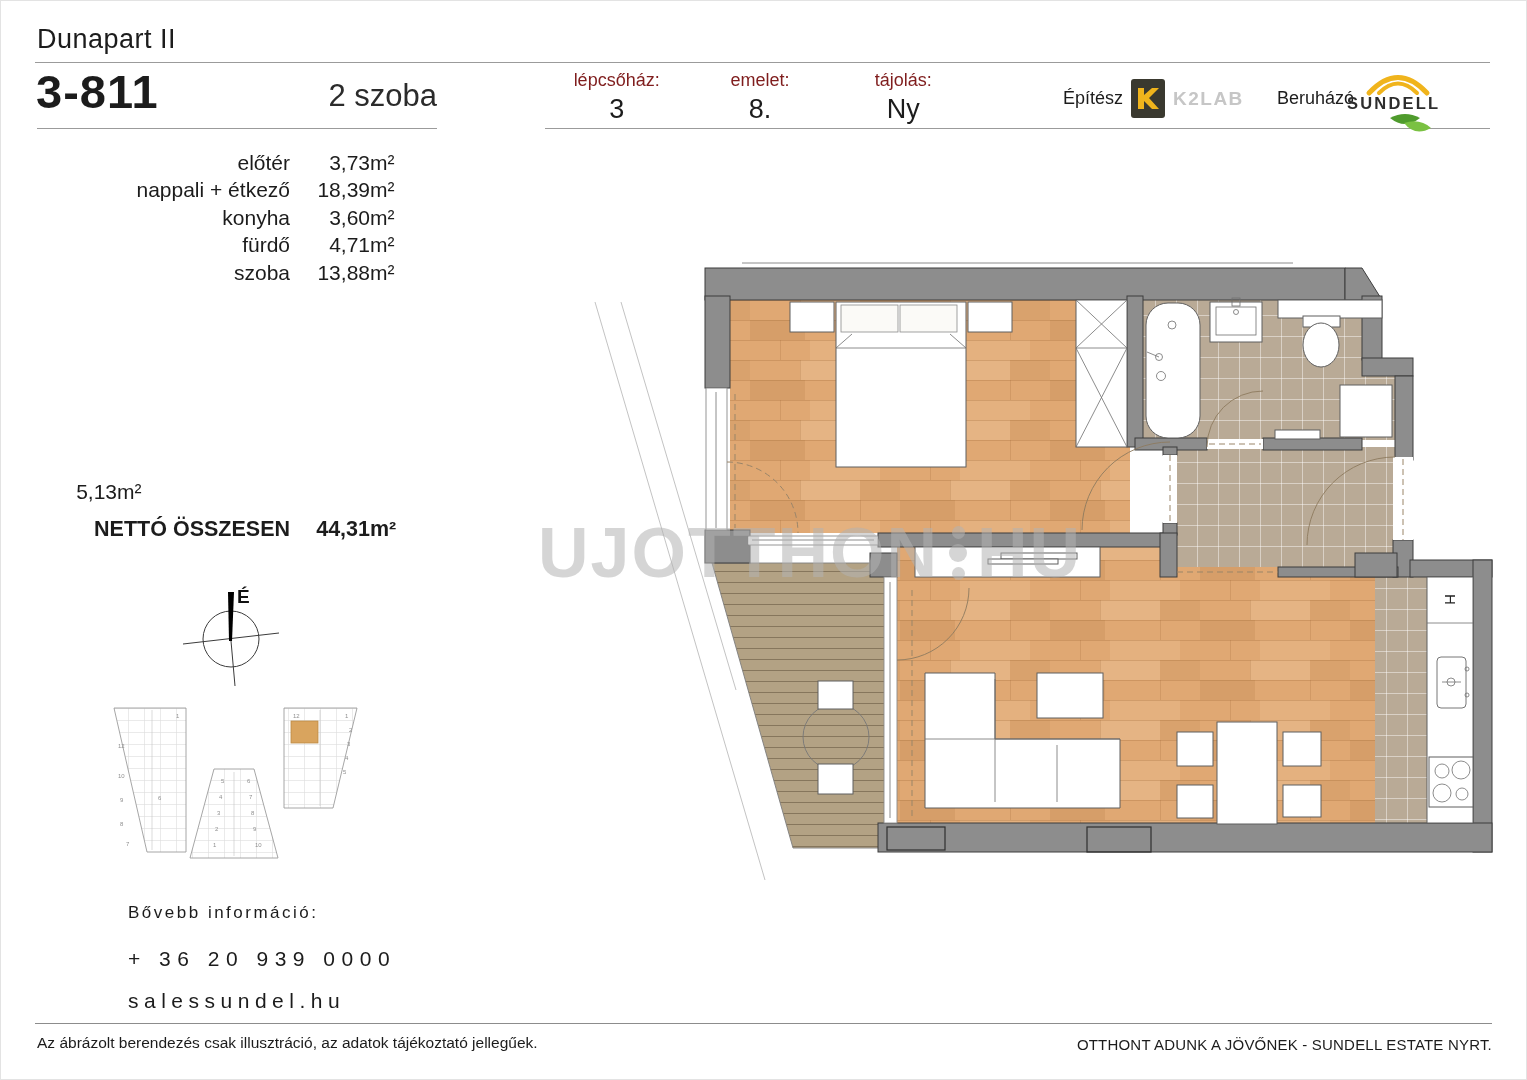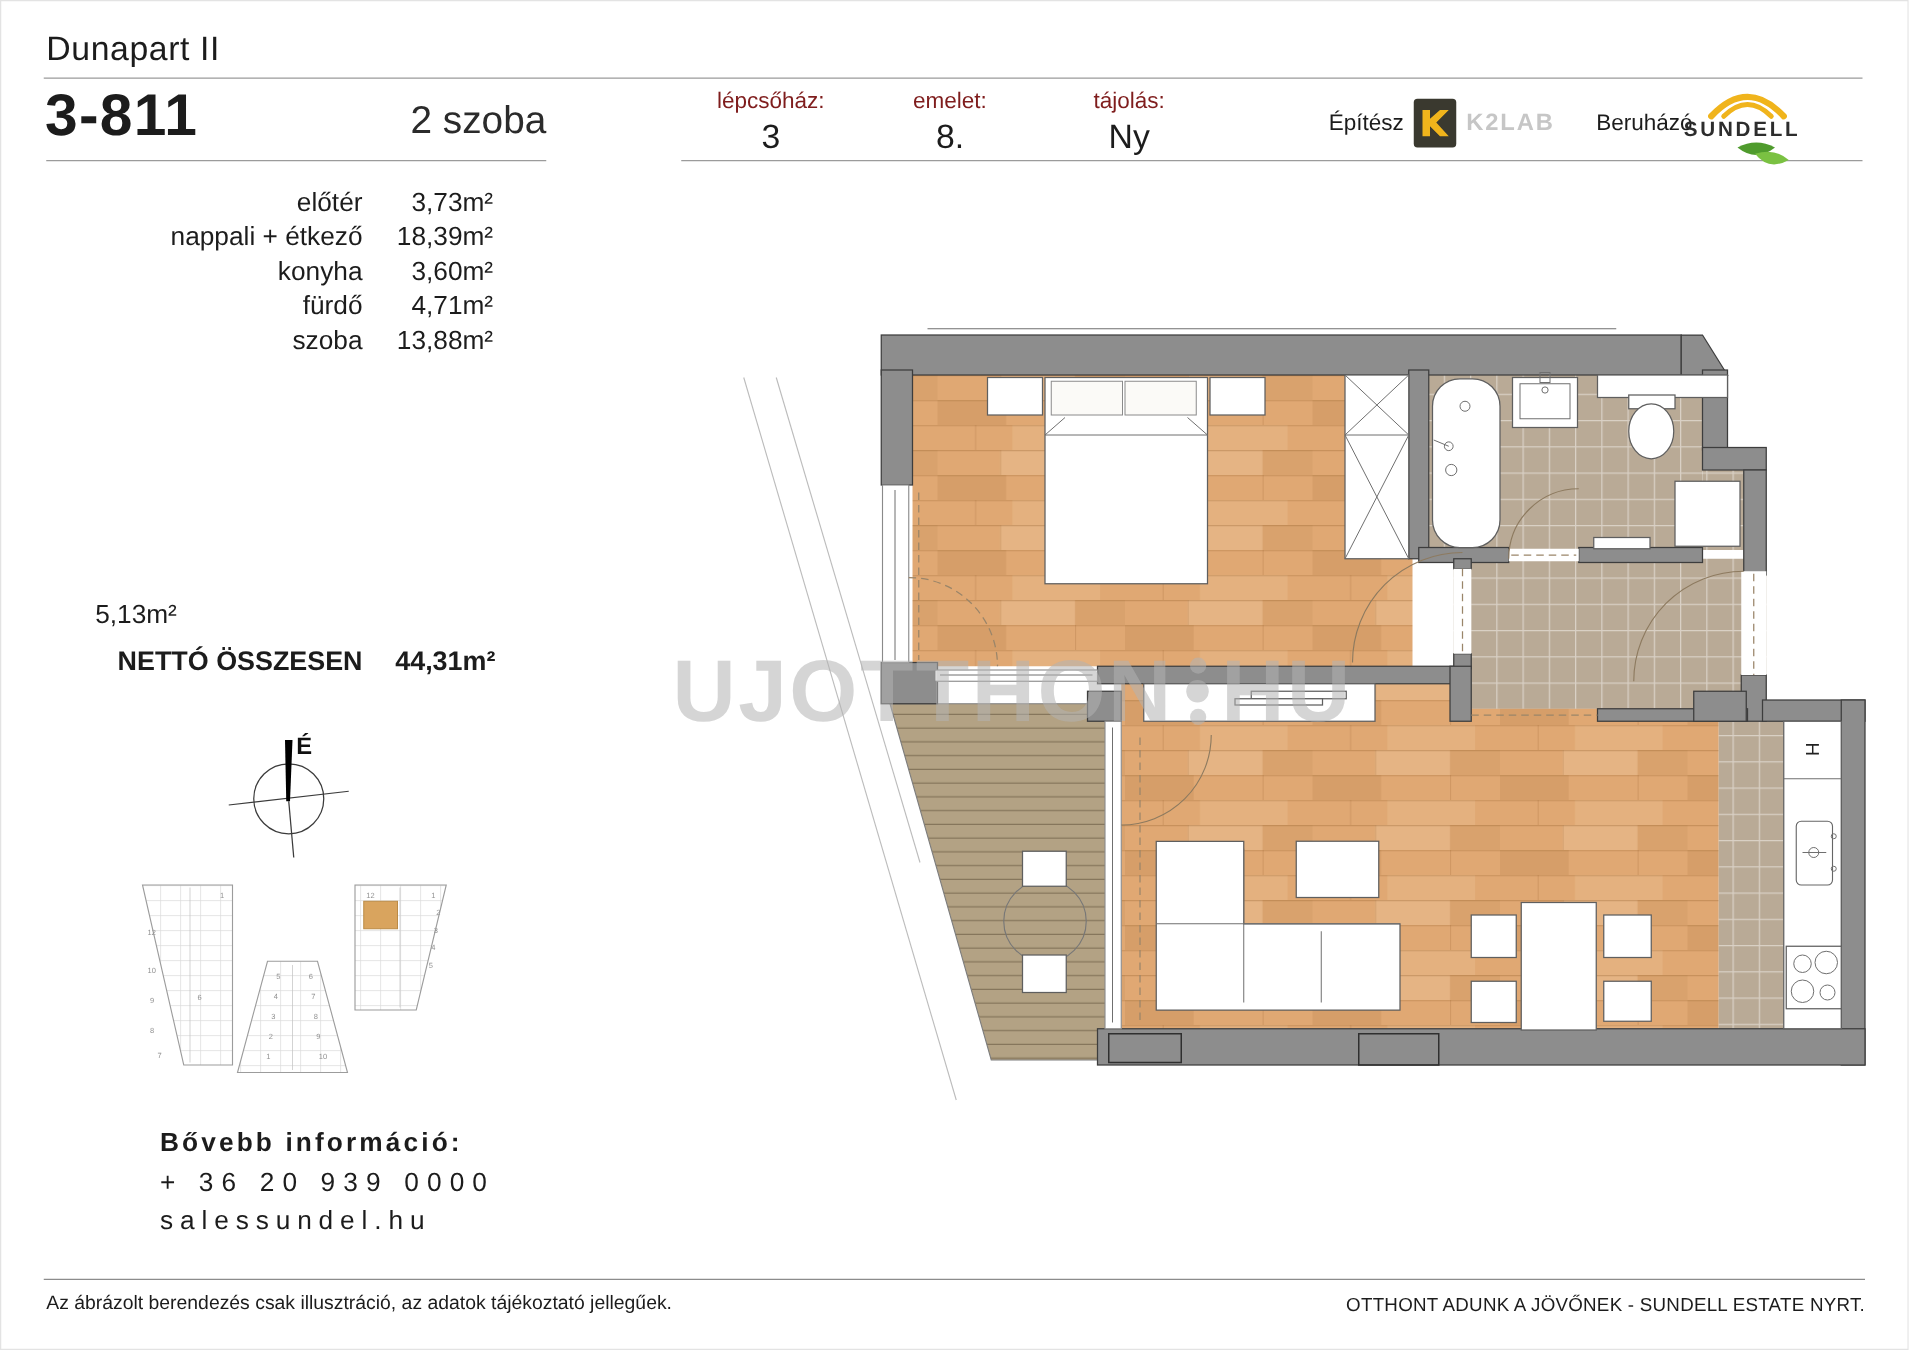--- a/index.html
+++ b/index.html
@@ -34,23 +34,23 @@
 
   .watermark{left:538px;top:518px;display:flex;align-items:center;gap:10px;
              color:rgba(178,178,178,.55);font-weight:bold;z-index:5;pointer-events:none}
   .wm-text{font-size:70px;letter-spacing:2px;line-height:1}
   .wm-dots{display:flex;flex-direction:column;gap:5px;align-items:center}
   .wm-dots i{display:block;border-radius:50%;background:currentColor}
   .wm-dots .d1,.wm-dots .d3{width:13px;height:13px}
   .wm-dots .d2{width:18px;height:18px}
 
   .contact{left:128px;top:903px}
-  .c1{font-size:21px;font-weight:bold;letter-spacing:2.5px}
-  .c2{font-size:21px;letter-spacing:6.5px;margin-top:8px}
-  .c3{font-size:21px;letter-spacing:5.5px;margin-top:6px}
+  .c1{font-size:17px;font-weight:normal;letter-spacing:2.5px}
+  .c2{font-size:21px;letter-spacing:6.5px;margin-top:24px}
+  .c3{font-size:21px;letter-spacing:5.5px;margin-top:18px}
 
   .f-left{left:37px;top:1034px;font-size:15.5px}
   .f-right{right:35px;top:1036px;font-size:15px;letter-spacing:.2px}
 
   .plan-svg{position:absolute;left:0;top:0;z-index:1}
   .wall{fill:#8d8d8d;stroke:#3d3d3d;stroke-width:1}
   .wline{fill:none;stroke:#2f2f2f;stroke-width:1.2}
   .furn{fill:#ffffff;stroke:#5f5f5f;stroke-width:1}
   .furn2{fill:#fbfaf7;stroke:#8a8a8a;stroke-width:.8}
   .frame{fill:#ffffff;stroke:#8a8a8a;stroke-width:.9}

